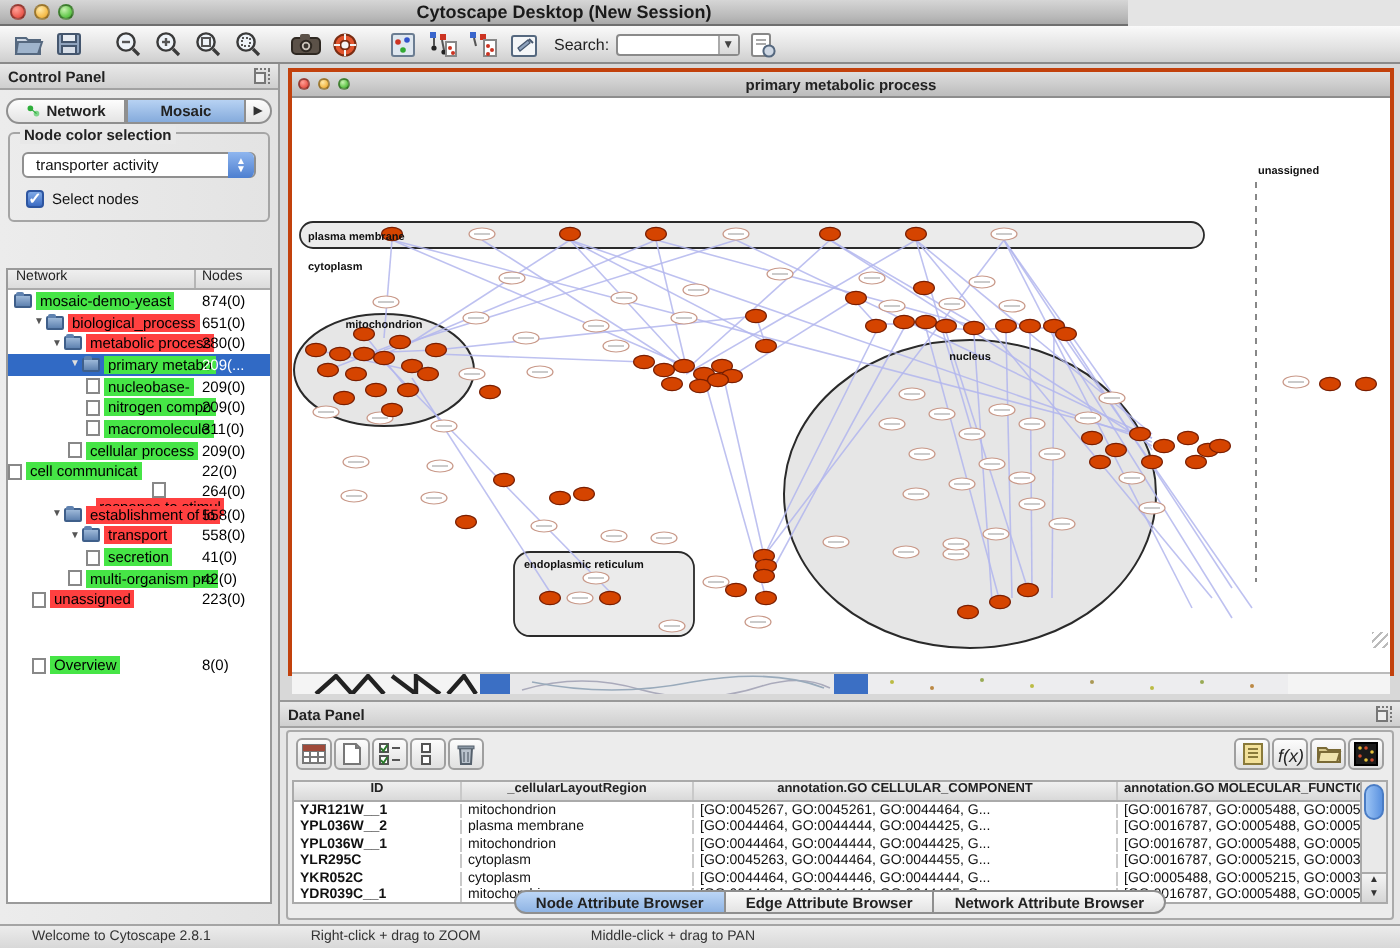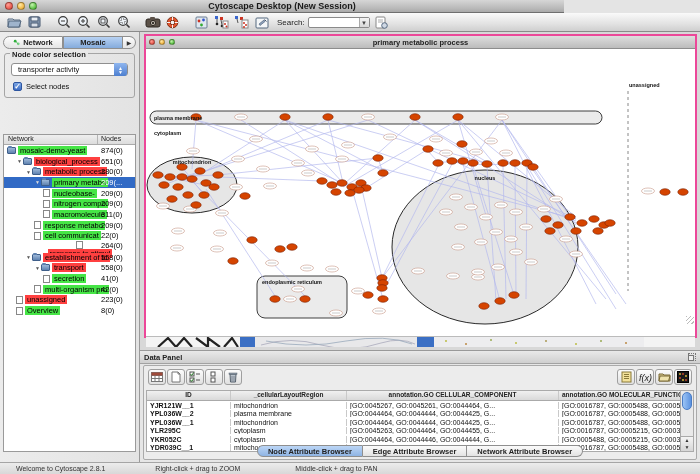--- a/index.html
+++ b/index.html
@@ -70,21 +70,21 @@
   .ic-folder:before { content:""; position:absolute; left:0; top:-2px; width:4px; height:2px; background:#5f82b0; border-radius:1px 1px 0 0; }
   .ic-file { flex:none; width:7px; height:8px; background:#fff; border:1px solid #888; margin-right:2px; }
   .tlabel { font-size:7.5px; padding:0 2px; color:#000; }
   .tlabel.green { background:#46e546; }
   .tlabel.red { background:#ff4040; }
   .tcount { position:absolute; left:97px; font-size:7.5px; color:#000; }
   .trow.sel .tcount { color:#fff; }
 
   
   .main { position:absolute; left:140px; top:32px; width:560px; height:430px; background:#d8d8d8; }
-  .net-window { position:absolute; left:4px; top:2px; width:553px; height:304px; border:2px solid #ec4899; background:#fff; }
+  .net-window { position:absolute; left:4px; top:2px; width:553px; height:304px; border:2px solid #c2410c; background:#fff; }
   .net-title { height:13px; background:linear-gradient(#dedede,#bcbcbc); border-bottom:1px solid #8d8d8d; position:relative; display:flex; align-items:center; }
   .net-title .title { position:absolute; left:0; right:0; text-align:center; font-size:7.5px; font-weight:bold; color:#222; }
   .net-title .lights { margin-left:3px; }
   .net-title .light { width:6px; height:6px; }
   .net-canvas { position:relative; width:549px; height:287px; background:#fff; overflow:hidden; }
   .net-strip { position:relative; width:549px; height:11px; background:#eee; overflow:hidden; border-top:1px solid #bbb; }
   .resize-grip { position:absolute; right:1px; bottom:12px; width:8px; height:8px;
     background:repeating-linear-gradient(135deg,#bbb 0 1px,transparent 1px 3px); }
 
   
@@ -247,20 +247,24 @@
       <svg width="13" height="13" viewBox="0 0 13 13">
         <rect x="1" y="1" width="9" height="11" rx="1" fill="#fff" stroke="#888"></rect>
         <line x1="3" y1="4" x2="8" y2="4" stroke="#aaa"></line>
         <line x1="3" y1="6" x2="8" y2="6" stroke="#aaa"></line>
         <circle cx="9.5" cy="9.5" r="2.8" fill="#cfd8e4" stroke="#55687f"></circle>
       </svg>
     </div>
 </div>
 
 <div class="control-panel">
+  <div class="panel-head">
+    <span class="ph-title">Control Panel</span>
+    <div class="float-ic"></div>
+  </div>
   <div class="cp-tabs">
     <div class="cp-tab">
       <svg class="net-dot" viewBox="0 0 8 8">
           <circle cx="2.5" cy="2.5" r="1.6" fill="#2fae3c"></circle>
           <circle cx="6" cy="5.5" r="1.6" fill="#7fd48a"></circle>
           <line x1="2.5" y1="2.5" x2="6" y2="5.5" stroke="#2fae3c" stroke-width="0.7"></line>
         </svg>
       <span>Network</span>
     </div>
     <div class="cp-tab selected">
@@ -321,24 +325,24 @@
           <span class="tlabel green">nitrogen compo</span>
           <span class="tcount">209(0)</span>
         </div>
         <div class="trow" style="padding-left: 39px;">
           <span class="ic-file"></span>
           <span class="tlabel green">macromolecule</span>
           <span class="tcount">311(0)</span>
         </div>
         <div class="trow" style="padding-left: 30px;">
           <span class="ic-file"></span>
-          <span class="tlabel green">response metabo</span>
+          <span class="tlabel green">cellular process</span>
           <span class="tcount">209(0)</span>
         </div>
-        <div class="trow" style="padding-left: 30px;">
+        <div class="trow" style="">
           <span class="ic-file"></span>
           <span class="tlabel green">cell communicat</span>
           <span class="tcount">22(0)</span>
         </div>
         <div class="trow" style="padding-left: 21px; flex-direction: column;">
           <span class="ic-file"></span>
           <span class="tlabel red">response to stimul</span>
           <span class="tcount">264(0)</span>
         </div>
         <div class="trow" style="padding-left: 21px;">
@@ -361,21 +365,21 @@
         <div class="trow" style="padding-left: 30px;">
           <span class="ic-file"></span>
           <span class="tlabel green">multi-organism pro</span>
           <span class="tcount">42(0)</span>
         </div>
         <div class="trow" style="padding-left: 12px;">
           <span class="ic-file"></span>
           <span class="tlabel red">unassigned</span>
           <span class="tcount">223(0)</span>
         </div>
-        <div class="trow" style="padding-left: 12px;">
+        <div class="trow" style="padding-left: 12px; margin-top: 22px;">
           <span class="ic-file"></span>
           <span class="tlabel green">Overview</span>
           <span class="tcount">8(0)</span>
         </div>
       </div>
   </div>
 </div>
 
 <div class="main">
 

